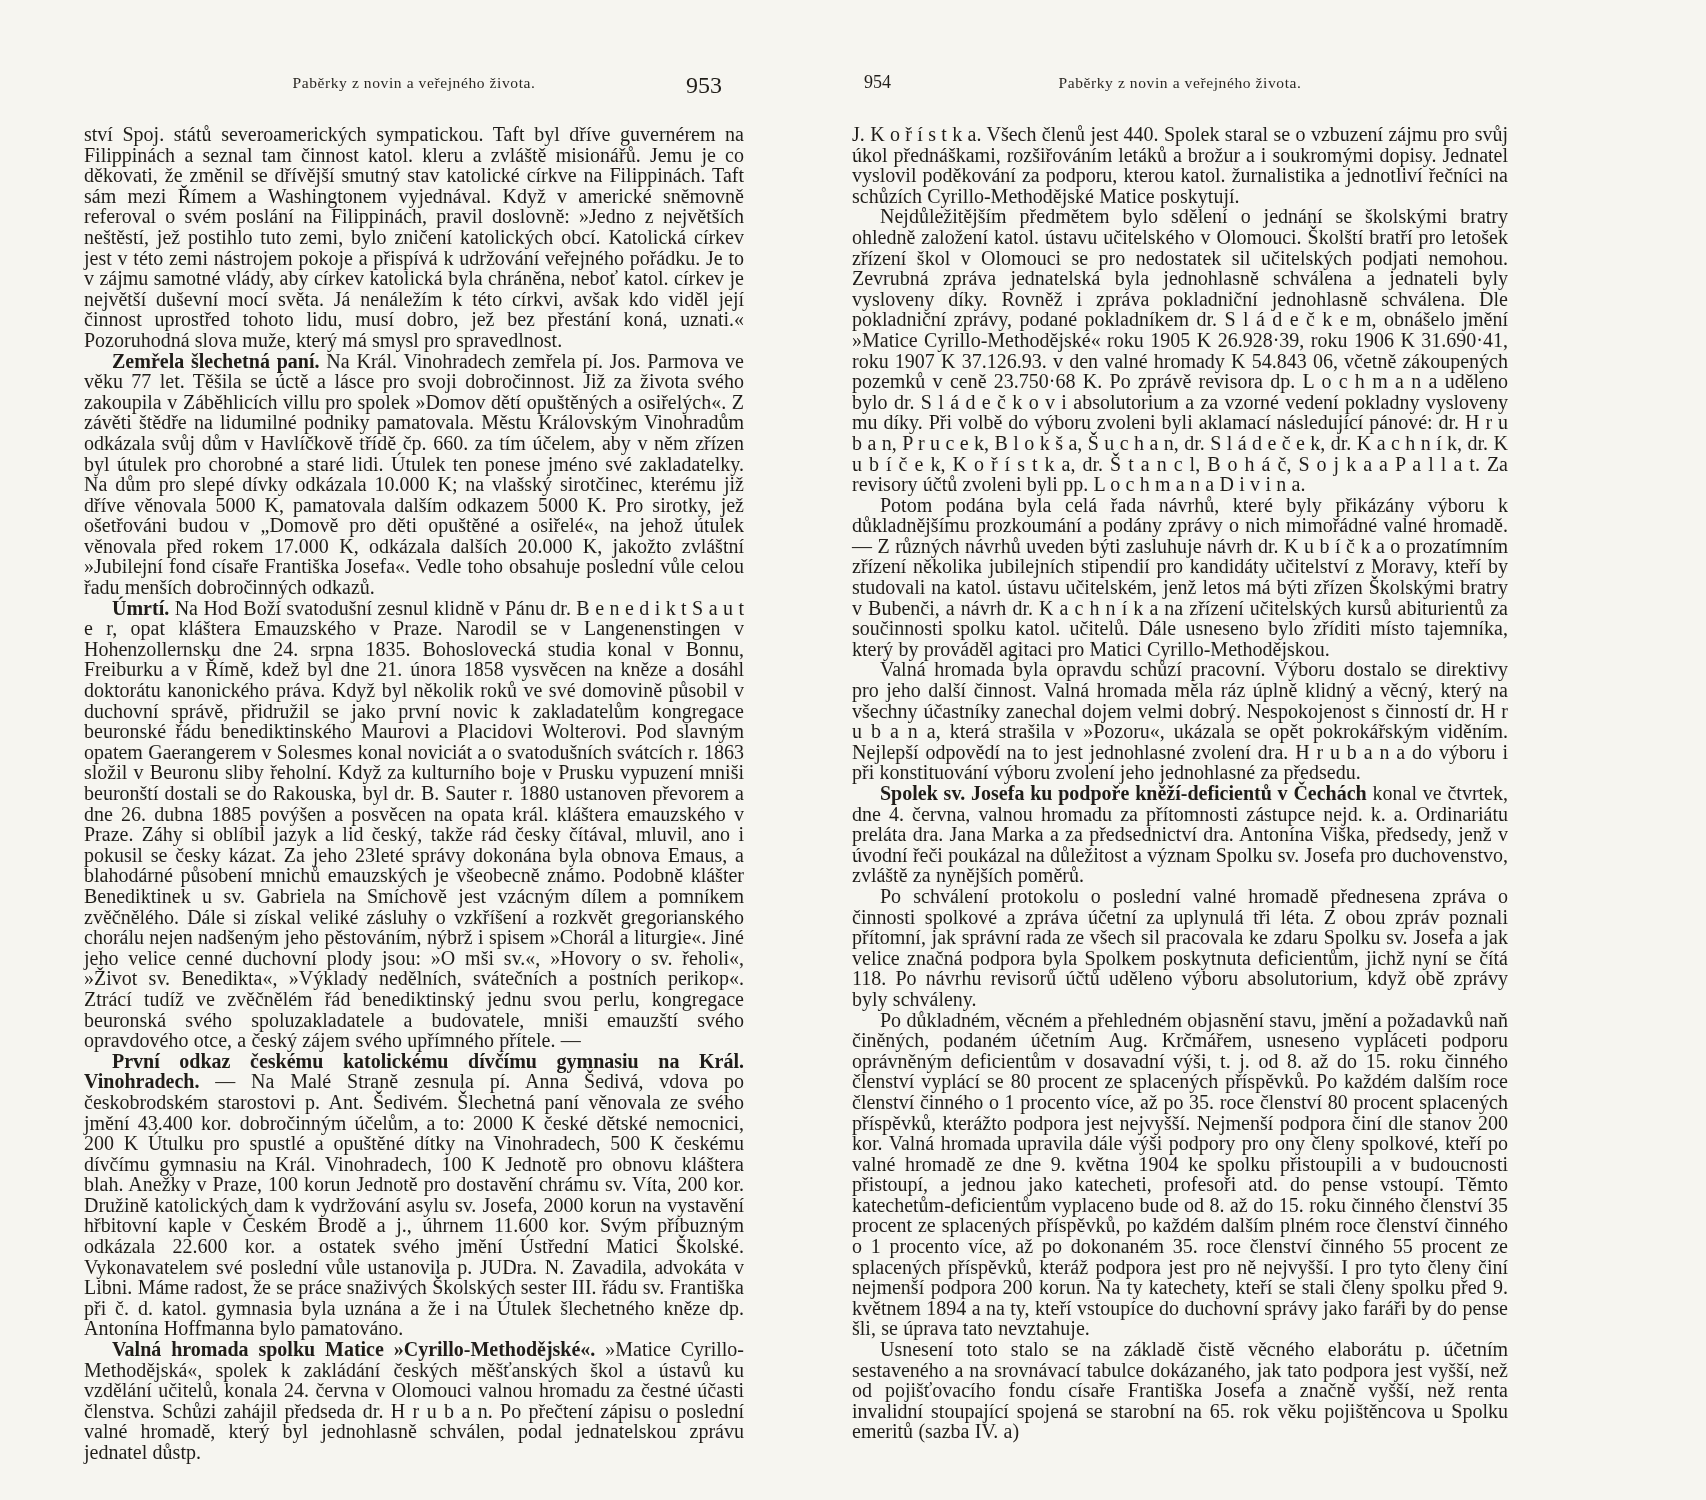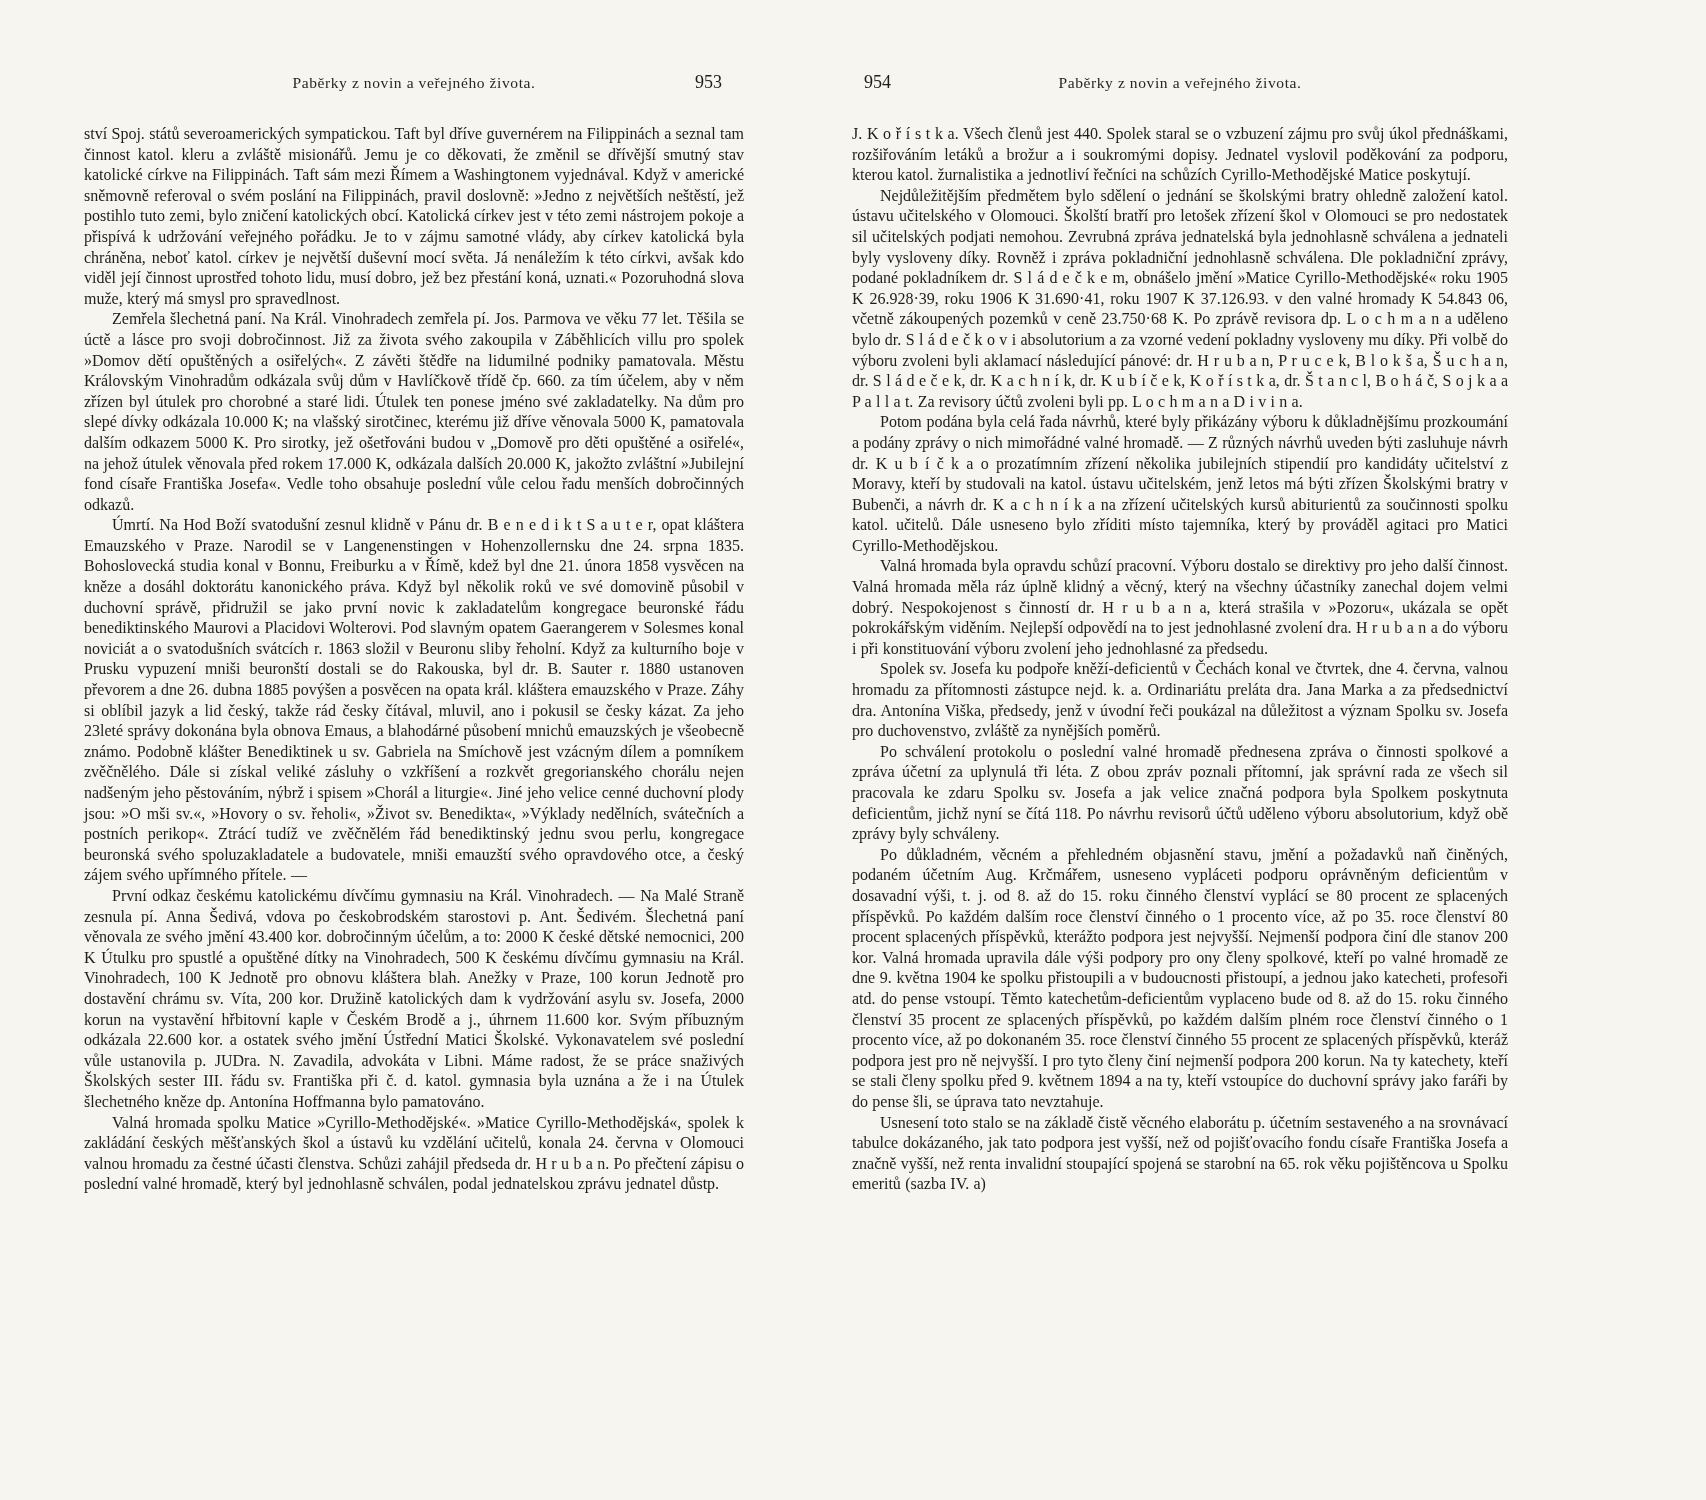--- a/index.html
+++ b/index.html
@@ -22,32 +22,32 @@
     height: 26px;
     margin-bottom: 24px;
     font-size: 15.5px;
   }
   .running-title {
     display: block;
     text-align: center;
     letter-spacing: 0.6px;
     color: #2a2722;
   }
-  .page.left  .page-number { position: absolute; right: 22px; top: -2px; font-size: 18px; }
+  .page.left  .page-number { position: absolute; right: 22px; top: -2px; font-size: 24px; }
   .page.right .page-number { position: absolute; left: 12px;   top: -2px; font-size: 18px; }
 
   .page-body {
-    font-size: 16px;
+    font-size: 20px;
     line-height: 20.6px;
     text-align: justify;
     word-spacing: 0.3px;
   }
   .para { margin: 0; }
   .para.indent { text-indent: 28px; }
-  .lead { font-weight: 400; }
+  .lead { font-weight: 700; }
 </style>
 </head>
 <body>
 
 <div class="scan">
 
   <section class="page left">
     <header class="page-header">
       <span class="running-title">Paběrky z novin a veřejného života.</span>
       <span class="page-number">953</span>

